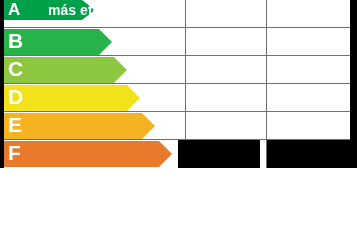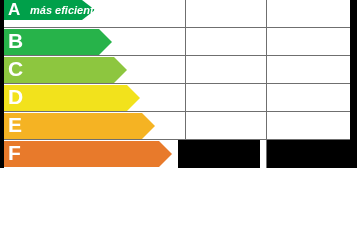--- a/index.html
+++ b/index.html
@@ -68,30 +68,29 @@
     height: 26px;
     line-height: 26px;
     font-size: 21px;
     font-weight: bold;
     color: #ffffff;
     letter-spacing: 0px;
     z-index: 3;
   }
   .band-note {
     position: absolute;
-    left: 30px;
+    left: 48px;
     top: 0;
     height: 26px;
     line-height: 26px;
-    font-size: 11px;
+    font-size: 14px;
     font-weight: bold;
     color: #ffffff;
     white-space: nowrap;
     z-index: 3;
-    font-style: italic;
   }
 
   
   .row-a .band { width: 91px; }
   .row-b .band { width: 108px; }
   .row-c .band { width: 123px; }
   .row-d .band { width: 136px; }
   .row-e .band { width: 151px; }
   .row-f .band { width: 168px; }
 

